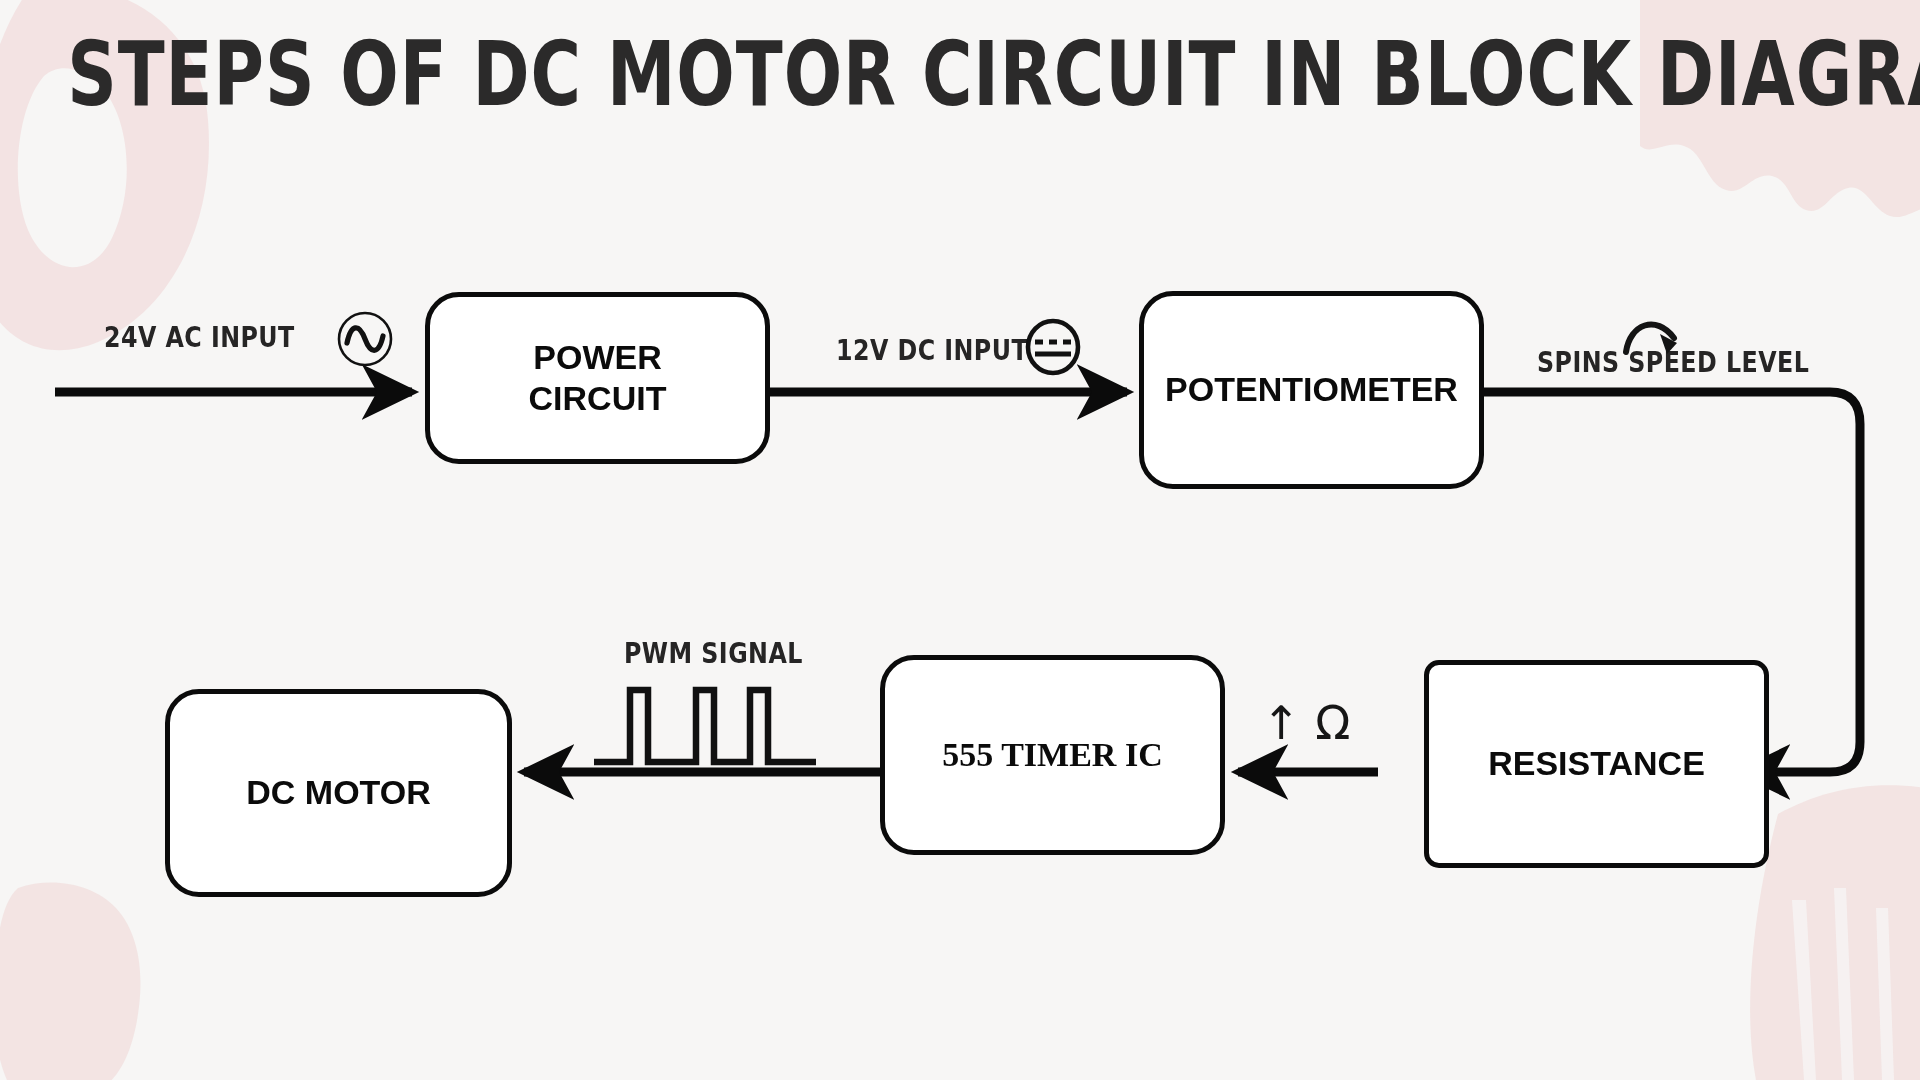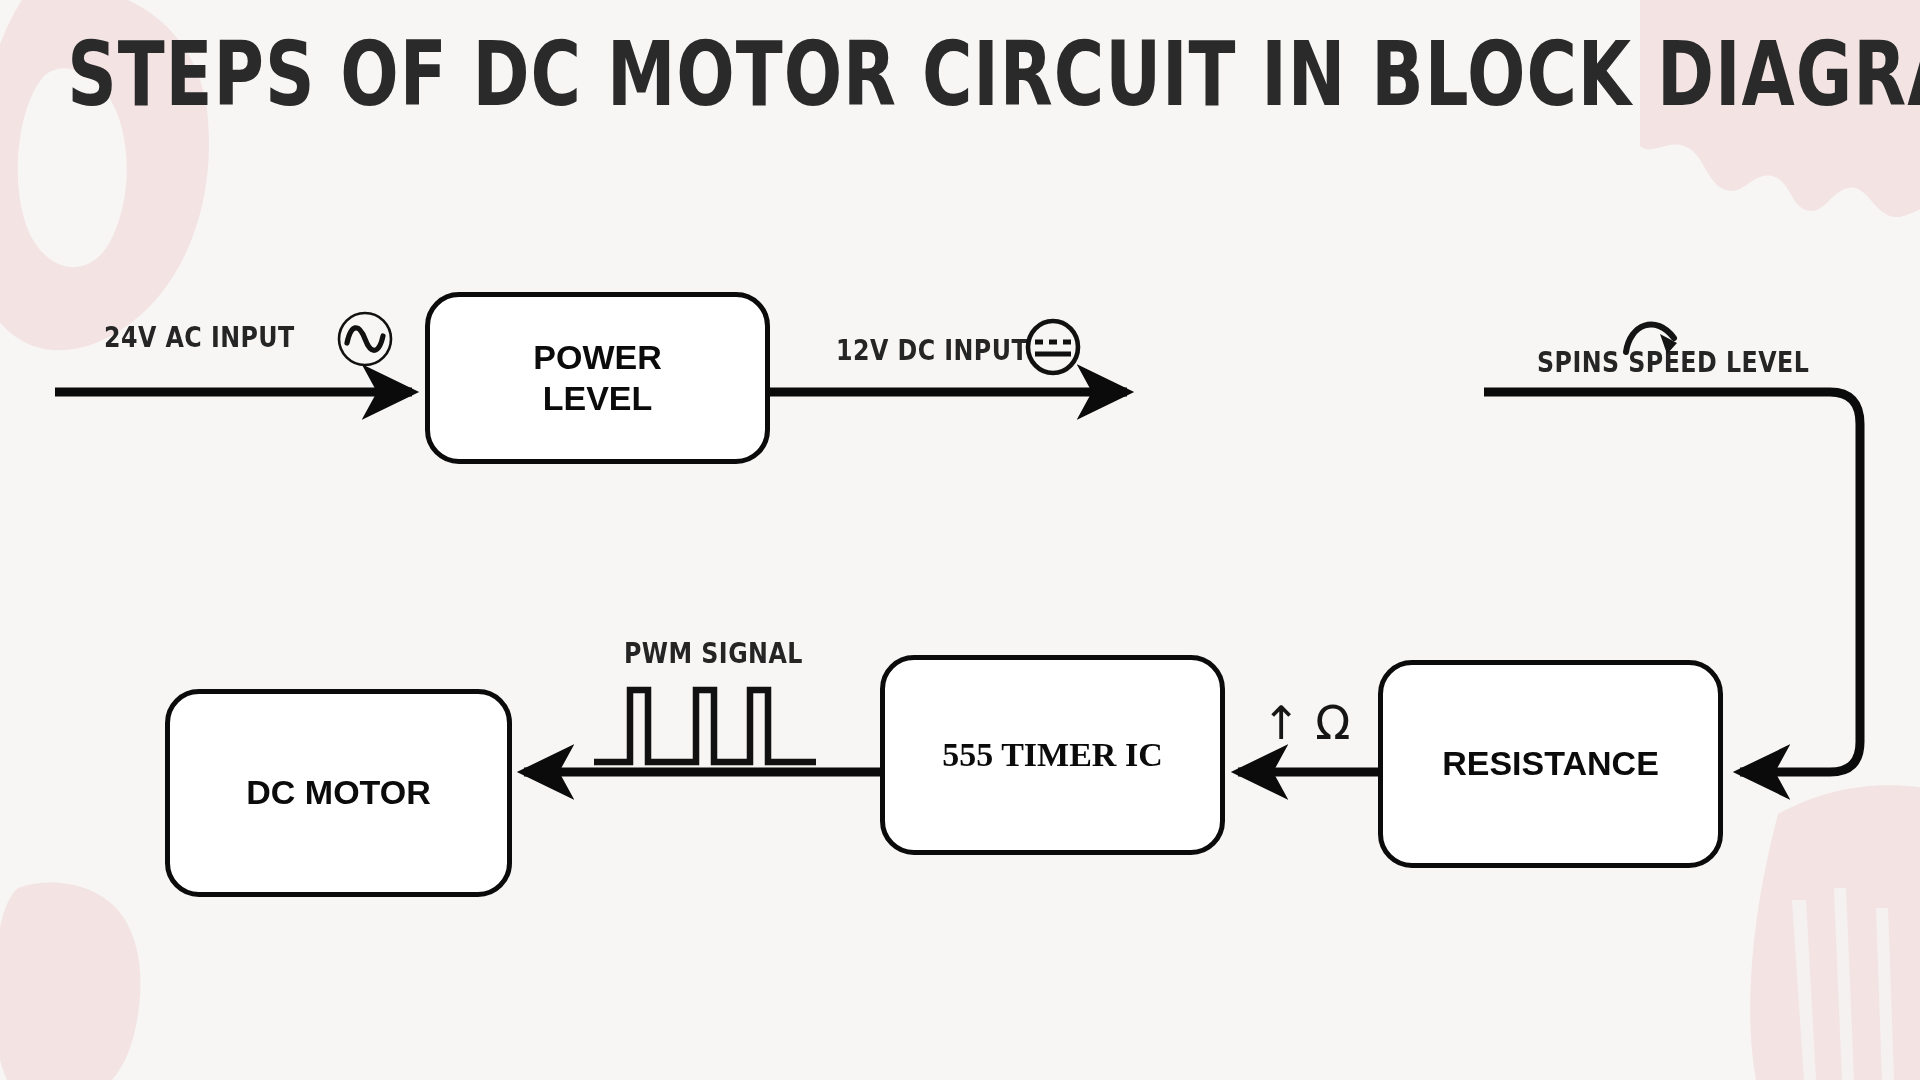--- a/index.html
+++ b/index.html
@@ -51,21 +51,21 @@
     align-items: center;
     justify-content: center;
     text-align: center;
     color: #0b0b0b;
     font-family: "Liberation Sans", sans-serif;
     font-weight: bold;
     line-height: 1.22;
   }
   #block-power-supply   { left: 425px;  top: 292px; width: 345px; height: 172px; font-size: 34px; }
   #block-potentiometer  { left: 1139px; top: 291px; width: 345px; height: 198px; font-size: 34px; }
-  #block-resistance     { left: 1378px; top: 660px; width: 345px; height: 208px; font-size: 34px; }
+  #block-resistance     { left: 1424px; top: 660px; width: 345px; height: 208px; font-size: 34px; border-radius: 15px; }
   #block-timer          { left: 880px;  top: 655px; width: 345px; height: 200px; font-size: 34px; font-family: Liberation Serif, serif; }
   #block-dc-motor       { left: 165px;  top: 689px; width: 347px; height: 208px; font-size: 34px; }
 
   
   #wires {
     position: absolute;
     left: 0; top: 0;
     width: 1920px; height: 1080px;
     pointer-events: none;
   }
@@ -155,24 +155,27 @@
     <path d="M1484 392 H1830 Q1860 392 1860 424 V742 Q1860 772 1830 772 H1740" fill="none" stroke="#0b0b0b" stroke-width="9" marker-end="url(#arrowhead)"></path>
 
     <line x1="1378" y1="772" x2="1238" y2="772" stroke="#0b0b0b" stroke-width="9" marker-end="url(#arrowhead)"></line>
 
     <line x1="880" y1="772" x2="524" y2="772" stroke="#0b0b0b" stroke-width="9" marker-end="url(#arrowhead)"></line>
   </svg>
 
   <div class="block" id="block-power-supply">
     <span>
       <span>POWER</span><br>
-      <span>LEVEL</span>
+      <span>CIRCUIT</span>
     </span>
   </div>
 
+  <div class="block" id="block-potentiometer">
+    <span>POTENTIOMETER</span>
+  </div>
 
   <div class="block" id="block-resistance">
     <span>RESISTANCE</span>
   </div>
 
   <div class="block" id="block-timer">
     <span>555 TIMER IC</span>
   </div>
 
   <div class="block" id="block-dc-motor">

